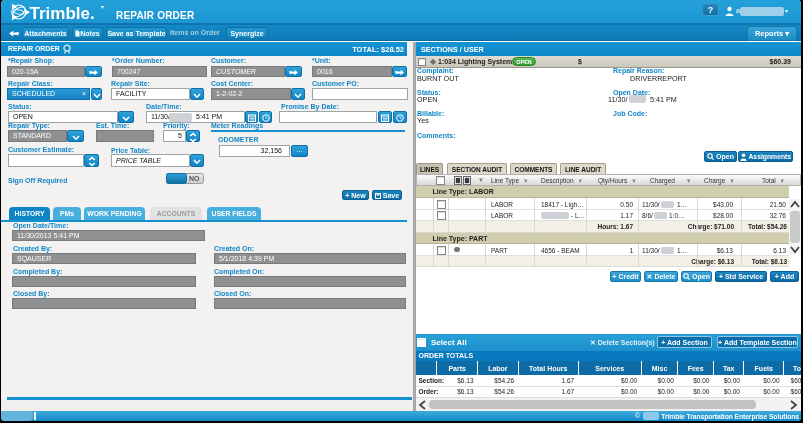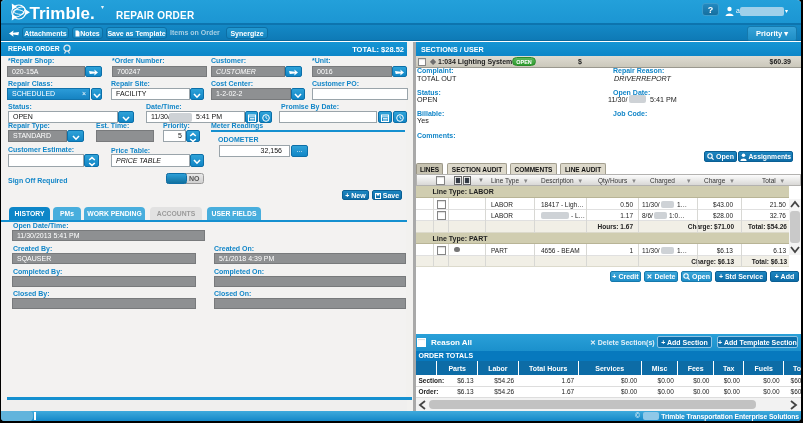--- a/index.html
+++ b/index.html
@@ -51,21 +51,21 @@
 <svg class="ab" style="left:8px;top:30px;" width="10" height="7" viewBox="0 0 12 8">
       <path d="M0 4 L5.5 0.5 L4.8 3 L12 2.2 L11.2 6 L4.9 5.3 L5.5 7.8 Z" fill="#fff"></path>
     </svg>
 <div class="tbtn" style="left:21px;top:27px;width:47px;height:12px;line-height:11px;">Attachments</div>
 <div class="tbtn" style="left:71px;top:27px;width:31px;height:12px;line-height:11px;"><svg width="5" height="7" viewBox="0 0 5 7" style="vertical-align:-1px;">
         <path d="M0.5 0.5 H3 L4.5 2 V6.5 H0.5 Z" fill="#fff"></path>
       </svg>Notes</div>
 <div class="tbtn" style="left:105px;top:27px;width:61px;height:12px;line-height:11px;">Save as Template</div>
 <div class="ab" style="left:169px;top:29px;color:#a7cfe4;font-weight:bold;font-size:7px;">Items on Order</div>
 <div class="tbtn" style="left:225px;top:27px;width:42px;height:12px;line-height:11px;">Synergize</div>
-<div class="ab" style="left:746px;top:26px;width:50px;height:15px;background:linear-gradient(#37a3d8,#1e8ec6);border:1px solid #1579ad;border-radius:3px 3px 2px 2px;color:#fff;font-weight:bold;font-size:7.5px;text-align:center;line-height:14px;">Priority ▾</div>
+<div class="ab" style="left:746px;top:26px;width:50px;height:15px;background:linear-gradient(#37a3d8,#1e8ec6);border:1px solid #1579ad;border-radius:3px 3px 2px 2px;color:#fff;font-weight:bold;font-size:7.5px;text-align:center;line-height:14px;">Reports ▾</div>
 
 <div class="ab" style="left:0;top:42px;width:406px;height:369px;background:#f3f2f1;"></div>
 <div class="ab" style="left:405px;top:42px;width:7px;height:369px;background:#f2f1ef;"></div>
 <div class="ab" style="left:412px;top:42px;width:2.5px;height:369px;background:#a9a9a9;"></div>
 
 <div class="ab" style="left:0;top:42px;width:406px;height:14px;background:linear-gradient(#1595d4,#0d86c8);"></div>
 <div class="ab" style="left:7px;top:45px;color:#fff;font-weight:bold;font-size:6.8px;">REPAIR ORDER</div>
 <svg class="ab" style="left:61px;top:44px;" width="10" height="10" viewBox="0 0 10 10">
       <circle cx="5" cy="4.2" r="3" fill="none" stroke="#dfe7ec" stroke-width="1.3"></circle>
       <path d="M2.5 9.5 L4 6.8 M7.5 9.5 L6 6.8" stroke="#dfe7ec" stroke-width="1.2"></path>
@@ -239,23 +239,23 @@
 
 <div class="ab" style="left:414.5px;top:56px;width:385.5px;height:12px;background:linear-gradient(#dedbd2,#cbc8bb);border-bottom:1px solid #9a988e;"></div>
 <div class="cb" style="left:417px;top:57.5px;width:8px;height:8px;"></div>
 <div class="ab" style="left:429px;top:56.5px;color:#6f6f6f;font-size:8px;">◆</div>
 <div class="ab" style="left:437px;top:58px;color:#222;font-weight:bold;font-size:7px;">1:034 Lighting System</div>
 <div class="ab" style="left:511px;top:56.5px;width:24px;height:9px;background:linear-gradient(#5cb85c,#2f9d2f);border:1px solid #2a8a2a;border-radius:4.5px;color:#fff;font-weight:bold;font-size:5.5px;text-align:center;line-height:8px;">OPEN</div>
 <div class="ab" style="left:577px;top:58px;color:#222;font-weight:bold;font-size:7px;">$</div>
 <div class="ab" style="left:740px;top:58px;width:50px;text-align:right;color:#222;font-weight:bold;font-size:7px;">$60.39</div>
 
 <div class="lbl" style="left:416px;top:67px;">Complaint:</div>
-<div class="val" style="left:416px;top:74px;">TOTAL OUT</div>
+<div class="val" style="left:416px;top:74px;">BURNT OUT</div>
 <div class="lbl" style="left:612px;top:67px;">Repair Reason:</div>
-<div class="val" style="left:613px;top:74px;font-style:italic;">DRIVERREPORT</div>
+<div class="val" style="left:629px;top:74px;">DRIVERREPORT</div>
 <div class="lbl" style="left:416px;top:89px;">Status:</div>
 <div class="val" style="left:416px;top:95px;">OPEN</div>
 <div class="lbl" style="left:612px;top:89px;">Open Date:</div>
 <div class="val" style="left:607px;top:95px;">11/30/</div>
 <div class="redact" style="left:628px;top:95px;width:17px;height:8px;"></div>
 <div class="val" style="left:649px;top:95px;">5:41 PM</div>
 <div class="lbl" style="left:416px;top:110px;">Billable:</div>
 <div class="val" style="left:416px;top:116px;">Yes</div>
 <div class="lbl" style="left:612px;top:110px;">Job Code:</div>
 <div class="lbl" style="left:416px;top:132px;">Comments:</div>
@@ -367,21 +367,21 @@
 <div class="act" style="left:643px;top:271px;width:34px;height:11px;line-height:10px;background:linear-gradient(#3ba6d8,#1f8ec8);border-color:#1579ad;">✕ Delete</div>
 <div class="act" style="left:680px;top:271px;width:31px;height:11px;line-height:10px;background:linear-gradient(#3ba6d8,#1f8ec8);border-color:#1579ad;"><svg width="7" height="7" viewBox="0 0 7 7" style="vertical-align:-1px;">
         <circle cx="3" cy="3" r="2.2" fill="none" stroke="#fff" stroke-width="1.1"></circle>
         <path d="M4.6 4.6 L6.6 6.6" stroke="#fff" stroke-width="1.2"></path>
       </svg> Open</div>
 <div class="act" style="left:714px;top:271px;width:52px;height:11px;line-height:10px;">+ Std Service</div>
 <div class="act" style="left:769px;top:271px;width:29px;height:11px;line-height:10px;">+ Add</div>
 
 <div class="ab" style="left:414.5px;top:334px;width:385.5px;height:17px;background:linear-gradient(#2aa0d8,#1b90cc);"></div>
 <div class="cb" style="left:416px;top:338px;width:9px;height:9px;border:1px solid #fff;"></div>
-<div class="ab" style="left:430px;top:338px;color:#fff;font-weight:bold;font-size:8px;">Reason All</div>
+<div class="ab" style="left:430px;top:338px;color:#fff;font-weight:bold;font-size:8px;">Select All</div>
 <div class="ab" style="left:589px;top:339px;color:#e4f0f8;font-weight:bold;font-size:7px;">✕ Delete Section(s)</div>
 <div class="ab" style="left:656px;top:336px;width:55px;height:12px;background:#0c6fac;border:1px solid #8fc4e4;border-radius:2px;color:#fff;font-weight:bold;font-size:7px;text-align:center;line-height:11px;">+ Add Section</div>
 <div class="ab" style="left:716px;top:336px;width:81px;height:12px;background:#0c6fac;border:1px solid #8fc4e4;border-radius:2px;color:#fff;font-weight:bold;font-size:7px;text-align:center;line-height:11px;">+ Add Template Section</div>
 
 <div class="ab" style="left:414.5px;top:351px;width:385.5px;height:10px;background:#0779be;color:#fff;font-weight:bold;font-size:7px;line-height:10px;padding-left:3px;">ORDER TOTALS</div>
 <div id="totals" class="ab" style="left:414.5px;top:361px;width:385.5px;height:37px;overflow:hidden;">
 <table style="border-collapse:collapse;table-layout:fixed;width:420px;font-family:'Liberation Sans',sans-serif;">
 <tbody>
           <tr style="background:#0d6ca6;color:#fff;font-weight:bold;font-size:7px;height:14px;">
 <td style="width:21px;"></td>

